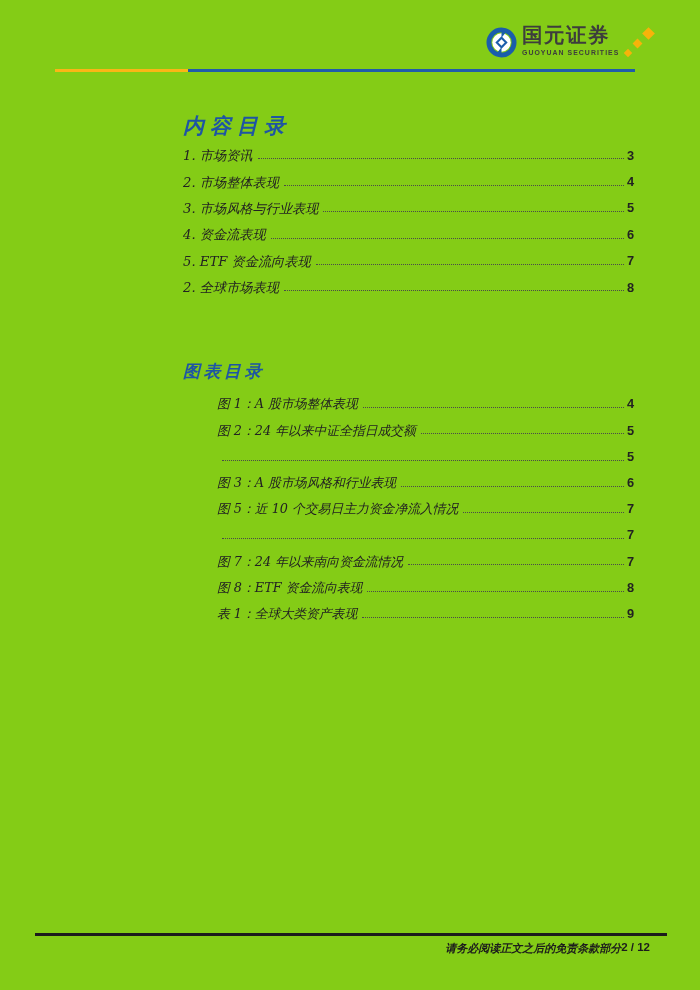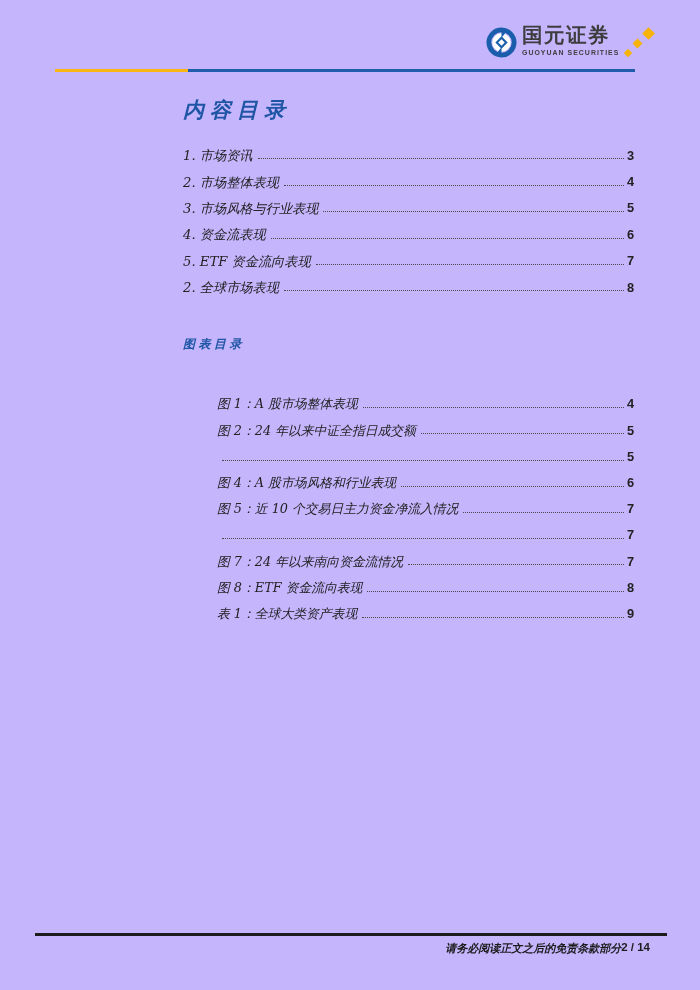--- a/index.html
+++ b/index.html
@@ -3,21 +3,21 @@
 <meta charset="utf-8">
 <style>
   * { margin: 0; padding: 0; box-sizing: border-box; }
   html, body { background: #ffffff; }
   body { font-family: "Liberation Sans", sans-serif; }
 
   .page {
     position: relative;
     width: 700px;
     height: 990px;
-    background: #c4b5fd;
+    background: #84cc16;
     overflow: hidden;
   }
 
   
   .logo {
     position: absolute;
     top: 24px;
     left: 486px;
     display: flex;
     align-items: flex-start;
@@ -54,21 +54,21 @@
     width: 580px;
     height: 3px;
     display: flex;
   }
   .header-rule .seg-yellow { width: 133px; height: 100%; background: #fbb616; }
   .header-rule .seg-blue   { flex: 1;      height: 100%; background: #1f5cab; }
 
   
   .toc-title {
     position: absolute;
-    top: 96px;
+    top: 112px;
     left: 183px;
     font-family: "DejaVu Serif", serif;
     font-style: italic;
     font-weight: 600;
     font-size: 21px;
     letter-spacing: 6px;
     color: #1e55a4;
     white-space: nowrap;
   }
 
@@ -105,26 +105,26 @@
     font-weight: 700;
     font-size: 12.8px;
     color: #222222;
     line-height: 1.15;
     white-space: nowrap;
   }
 
   
   .fig-title {
     position: absolute;
-    top: 336px;
+    top: 360px;
     left: 183px;
     font-family: "DejaVu Serif", serif;
     font-style: italic;
     font-weight: 700;
-    font-size: 12px;
+    font-size: 17px;
     letter-spacing: 3.5px;
     color: #1e55a4;
     white-space: nowrap;
   }
   .fig-list {
     position: absolute;
     top: 386px;
     left: 217px;
     width: 417px;
   }
@@ -241,21 +241,21 @@
     <div class="toc-row">
       <span class="row-label">图 2：24 年以来中证全指日成交额</span>
       <span class="row-dots"></span>
       <span class="row-page">5</span>
     </div>
     <div class="toc-row">
       <span class="row-dots"></span>
       <span class="row-page">5</span>
     </div>
     <div class="toc-row">
-      <span class="row-label">图 4：A 股市场风格和行业表现</span>
+      <span class="row-label">图 3：A 股市场风格和行业表现</span>
       <span class="row-dots"></span>
       <span class="row-page">6</span>
     </div>
     <div class="toc-row">
       <span class="row-label">图 5：近 10 个交易日主力资金净流入情况</span>
       <span class="row-dots"></span>
       <span class="row-page">7</span>
     </div>
     <div class="toc-row">
       <span class="row-dots"></span>
@@ -274,16 +274,16 @@
     <div class="toc-row">
       <span class="row-label">表 1：全球大类资产表现</span>
       <span class="row-dots"></span>
       <span class="row-page">9</span>
     </div>
   </div>
 
   <div class="footer-rule"></div>
   <div class="footer-bar">
     <span class="footer-disclaimer">请务必阅读正文之后的免责条款部分</span>
-    <span class="footer-page">2 / 14</span>
+    <span class="footer-page">2 / 12</span>
   </div>
 
 </div>
 
 </body></html>

